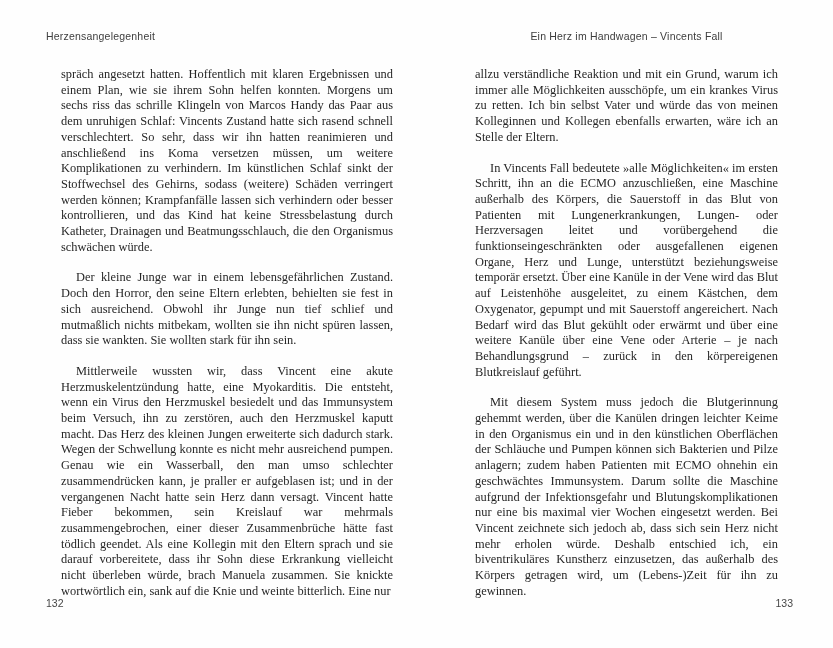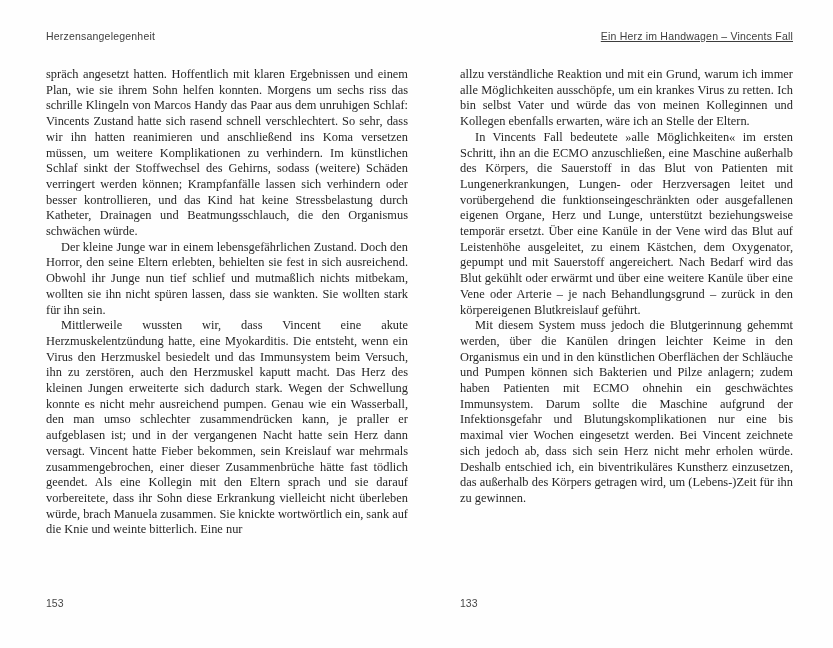--- a/index.html
+++ b/index.html
@@ -24,43 +24,43 @@
   .page.left  { left: 46px;  width: 362px; }
   .page.right { left: 460px; width: 333px; }
 
   .running-header {
     font-family: "Liberation Sans", sans-serif;
     font-size: 10.5px;
     line-height: 13px;
     color: #3d3d3d;
     letter-spacing: 0.2px;
   }
-  .page.right .running-header { text-align: right; text-decoration: underline; }
+  .page.right .running-header { text-align: center; }
 
   .body-text {
     margin-top: 24px;
     font-size: 12.4px;
     line-height: 15.7px;
     color: #262626;
     text-align: justify;
     hyphens: auto;
     -webkit-hyphens: auto;
   }
-  .body-text p { margin: 0; padding: 0; }
+  .body-text p { margin: 15px; padding: 0; }
   .body-text p.indent { text-indent: 15px; }
 
   .page-number {
     position: absolute;
     top: 597px;
     font-family: "Liberation Sans", sans-serif;
     font-size: 10.5px;
     color: #464646;
   }
   .page-number.pn-left  { left: 46px; }
-  .page-number.pn-right { left: 460px; width: 333px; }
+  .page-number.pn-right { left: 460px; width: 333px; text-align: right; }
 </style>
 </head>
 <body>
 
 <div class="spread">
 
   <div class="page left">
     <div class="running-header">Herzensangelegenheit</div>
     <div class="body-text" lang="de">
       <p>spräch angesetzt hatten. Hoffentlich mit klaren Ergebnissen und einem Plan, wie sie ihrem Sohn helfen konnten. Morgens um sechs riss das schrille Klingeln von Marcos Handy das Paar aus dem unruhigen Schlaf: Vincents Zustand hatte sich rasend schnell verschlechtert. So sehr, dass wir ihn hatten reanimieren und anschließend ins Koma versetzen müssen, um weitere Komplikationen zu verhindern. Im künstlichen Schlaf sinkt der Stoffwechsel des Gehirns, sodass (weitere) Schäden verringert werden können; Krampfanfälle lassen sich verhindern oder besser kontrollieren, und das Kind hat keine Stressbelastung durch Katheter, Drainagen und Beatmungsschlauch, die den Organismus schwächen würde.</p>
@@ -71,16 +71,16 @@
 
   <div class="page right">
     <div class="running-header">Ein Herz im Handwagen – Vincents Fall</div>
     <div class="body-text" lang="de">
       <p>allzu verständliche Reaktion und mit ein Grund, warum ich immer alle Möglichkeiten ausschöpfe, um ein krankes Virus zu retten. Ich bin selbst Vater und würde das von meinen Kolleginnen und Kollegen ebenfalls erwarten, wäre ich an Stelle der Eltern.</p>
       <p class="indent">In Vincents Fall bedeutete »alle Möglichkeiten« im ersten Schritt, ihn an die ECMO anzuschließen, eine Maschine außerhalb des Körpers, die Sauerstoff in das Blut von Patienten mit Lungenerkrankungen, Lungen- oder Herzversagen leitet und vorübergehend die funktionseingeschränkten oder ausgefallenen eigenen Organe, Herz und Lunge, unterstützt beziehungsweise temporär ersetzt. Über eine Kanüle in der Vene wird das Blut auf Leistenhöhe ausgeleitet, zu einem Kästchen, dem Oxygenator, gepumpt und mit Sauerstoff angereichert. Nach Bedarf wird das Blut gekühlt oder erwärmt und über eine weitere Kanüle über eine Vene oder Arterie – je nach Behandlungsgrund – zurück in den körpereigenen Blutkreislauf geführt.</p>
       <p class="indent">Mit diesem System muss jedoch die Blutgerinnung gehemmt werden, über die Kanülen dringen leichter Keime in den Organismus ein und in den künstlichen Oberflächen der Schläuche und Pumpen können sich Bakterien und Pilze anlagern; zudem haben Patienten mit ECMO ohnehin ein geschwächtes Immunsystem. Darum sollte die Maschine aufgrund der Infektionsgefahr und Blutungskomplikationen nur eine bis maximal vier Wochen eingesetzt werden. Bei Vincent zeichnete sich jedoch ab, dass sich sein Herz nicht mehr erholen würde. Deshalb entschied ich, ein biventrikuläres Kunstherz einzusetzen, das außerhalb des Körpers getragen wird, um (Lebens-)Zeit für ihn zu gewinnen.</p>
     </div>
   </div>
 
-  <div class="page-number pn-left">153</div>
+  <div class="page-number pn-left">132</div>
   <div class="page-number pn-right">133</div>
 
 </div>
 
 </body></html>

